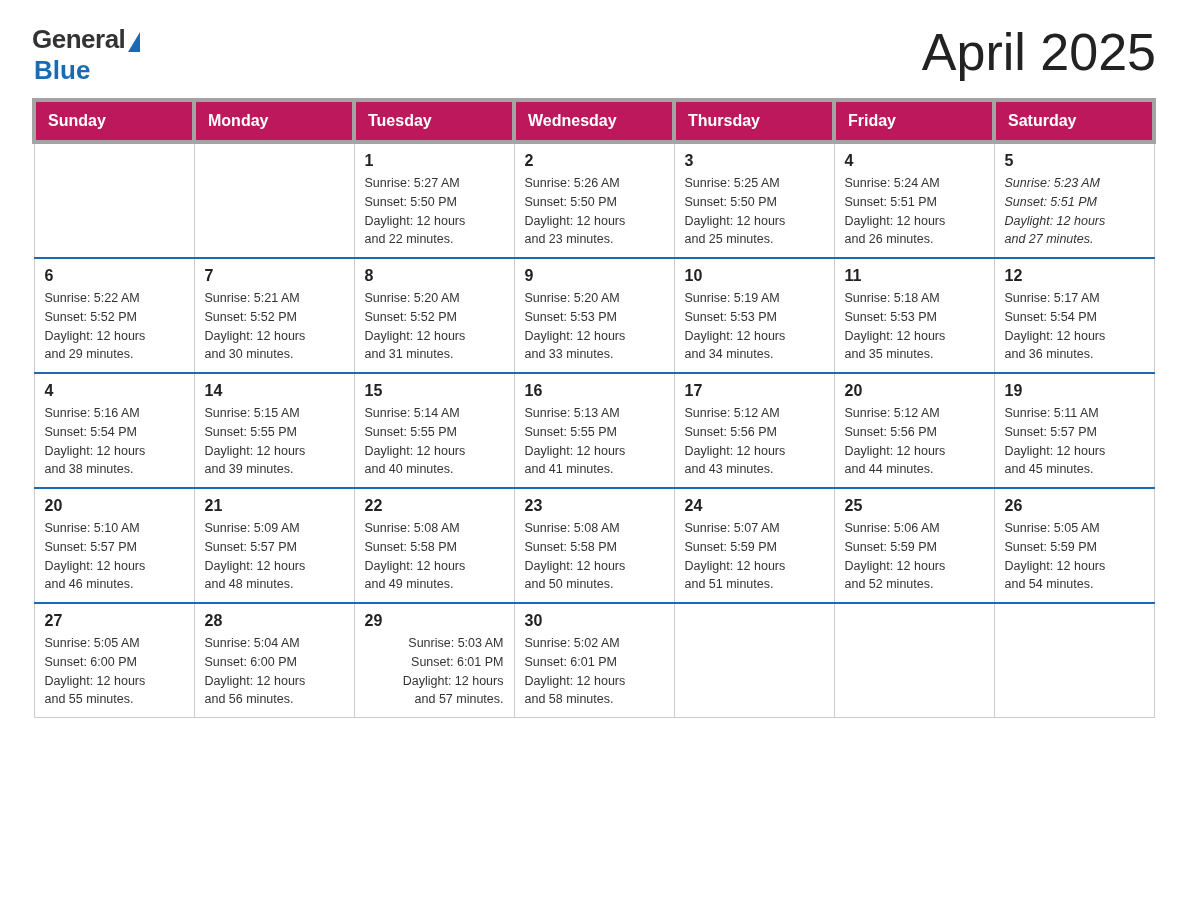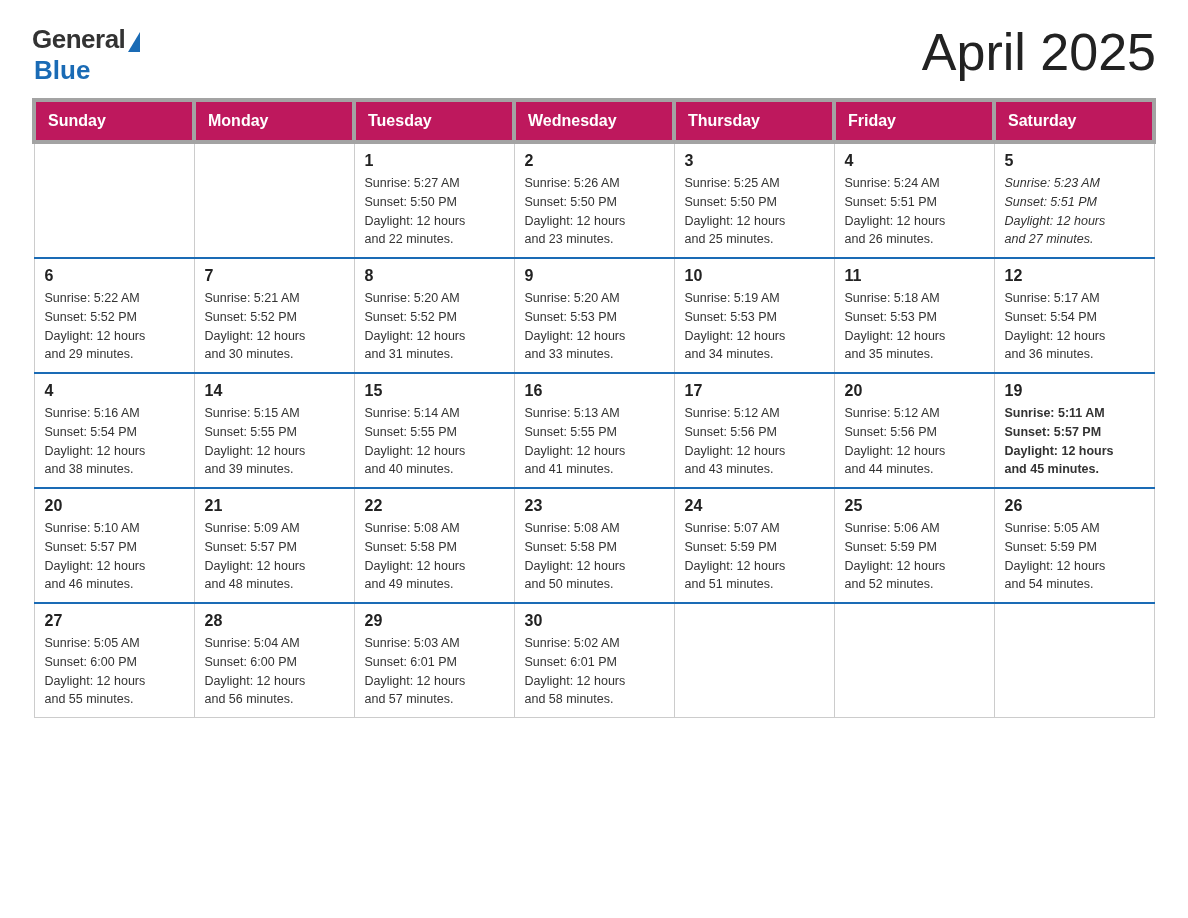--- a/index.html
+++ b/index.html
@@ -259,21 +259,21 @@
         </td>
         <td>
           <div class="day-number">20</div>
           <div class="day-info" style="white-space: pre-line;">Sunrise: 5:12 AM
 Sunset: 5:56 PM
 Daylight: 12 hours
 and 44 minutes.</div>
         </td>
         <td>
           <div class="day-number">19</div>
-          <div class="day-info" style="white-space: pre-line; font-weight: bold;">Sunrise: 5:11 AM
+          <div class="day-info" style="white-space: pre-line;">Sunrise: 5:11 AM
 Sunset: 5:57 PM
 Daylight: 12 hours
 and 45 minutes.</div>
         </td>
       </tr>
       <tr>
         <td>
           <div class="day-number">20</div>
           <div class="day-info" style="white-space: pre-line;">Sunrise: 5:10 AM
 Sunset: 5:57 PM
@@ -333,21 +333,21 @@
         </td>
         <td>
           <div class="day-number">28</div>
           <div class="day-info" style="white-space: pre-line;">Sunrise: 5:04 AM
 Sunset: 6:00 PM
 Daylight: 12 hours
 and 56 minutes.</div>
         </td>
         <td>
           <div class="day-number">29</div>
-          <div class="day-info" style="white-space: pre-line;">Sunrise: 5:03 AM
+          <div class="day-info" style="white-space: pre-line; text-align: right;">Sunrise: 5:03 AM
 Sunset: 6:01 PM
 Daylight: 12 hours
 and 57 minutes.</div>
         </td>
         <td>
           <div class="day-number">30</div>
           <div class="day-info" style="white-space: pre-line;">Sunrise: 5:02 AM
 Sunset: 6:01 PM
 Daylight: 12 hours
 and 58 minutes.</div>

